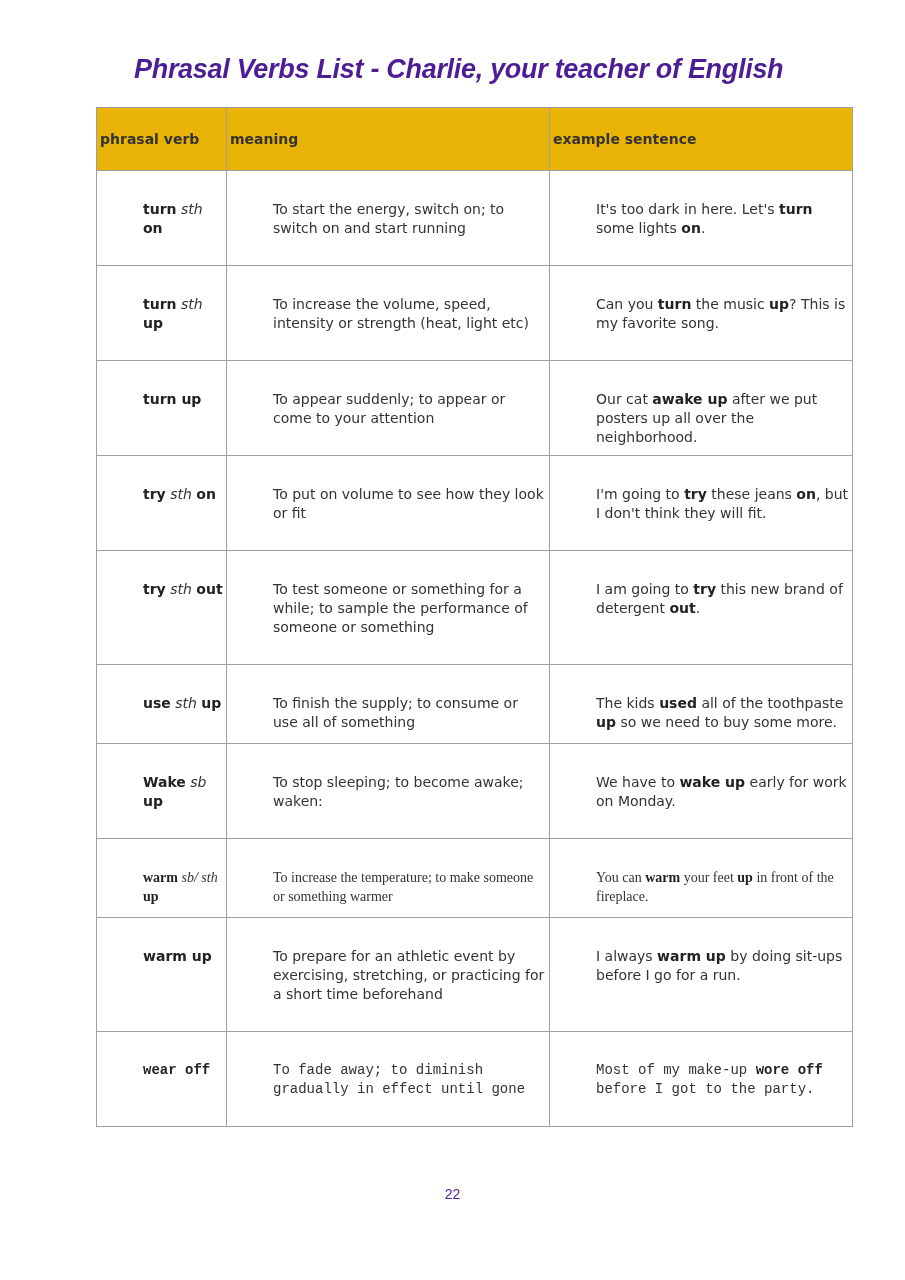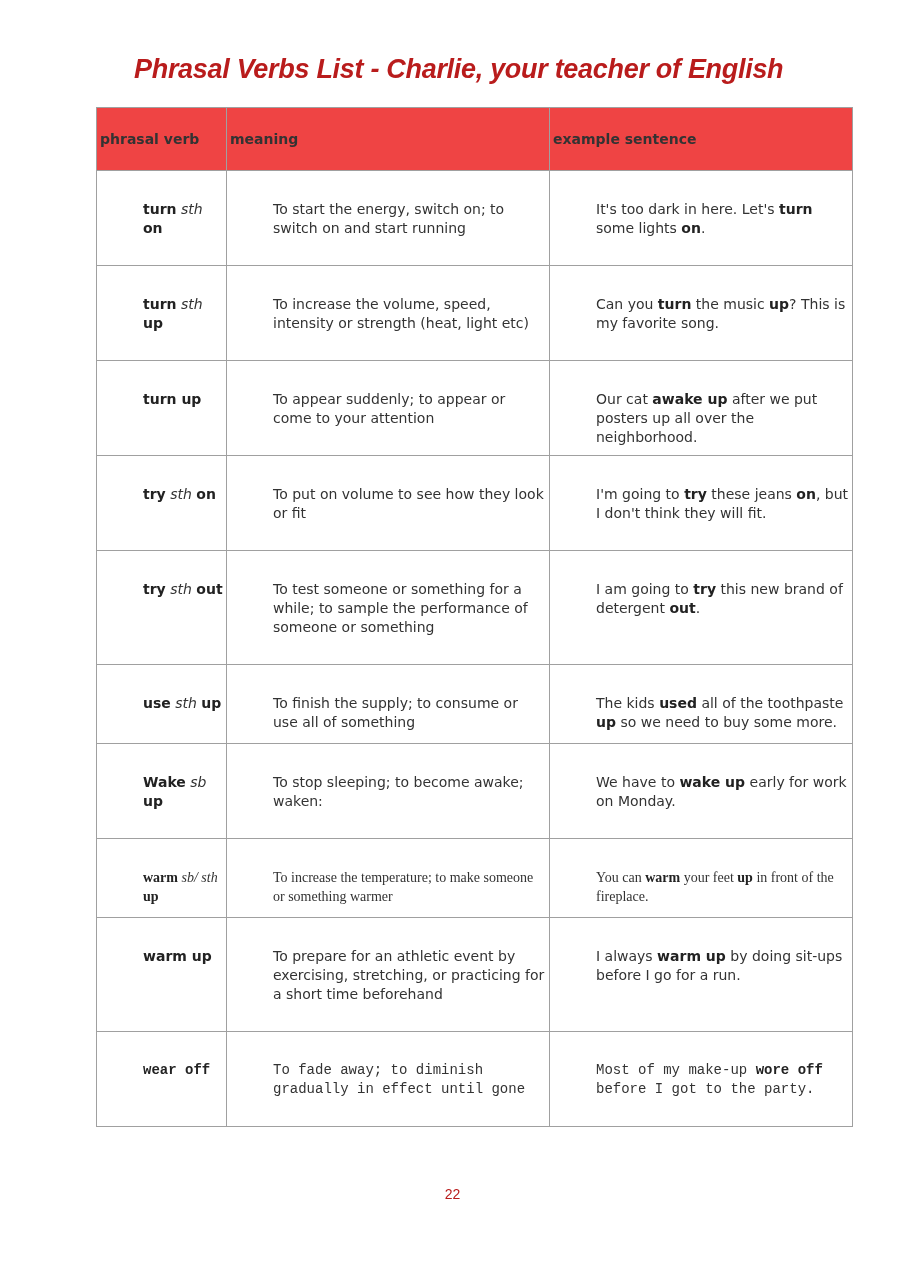--- a/index.html
+++ b/index.html
@@ -1,53 +1,53 @@
 <!DOCTYPE html>
 <html><head>
 <meta charset="utf-8">
 <style>
   html, body { margin: 0; padding: 0; background: #ffffff; }
   body { width: 905px; height: 1280px; position: relative; overflow: hidden; }
   .title {
     position: absolute; left: 134px; top: 54px;
     font-family: "Liberation Sans", sans-serif;
     font-weight: bold; font-style: italic;
-    font-size: 27px; color: #b91c1c; letter-spacing: -0.3px;
+    font-size: 27px; color: #4c1d95; letter-spacing: -0.3px;
     white-space: nowrap;
   }
   table.pv {
     position: absolute; left: 96px; top: 107px;
     width: 756px;
     border-collapse: collapse;
     font-family: "DejaVu Sans", sans-serif;
     font-size: 14px; color: #333;
     table-layout: fixed;
   }
   table.pv td, table.pv th {
     border: 1px solid #a0a0a0;
     padding: 0 2px 0 3px;
     vertical-align: middle;
     line-height: 19px;
     text-align: left;
   }
   table.pv th {
-    background: #ef4444;
+    background: #eab308;
     font-weight: bold;
     height: 62px;
   }
   table.pv td { vertical-align: top; }
   table.pv td .cell { padding-top: 29px; margin-left: 43px; }
   col.c1 { width: 130px; }
   col.c2 { width: 323px; }
   col.c3 { width: 303px; }
   b { font-weight: bold; color: #222; }
   i { font-style: italic; }
   .page-num {
     position: absolute; left: 0; width: 905px; top: 1186px; text-align: center;
-    font-family: "Liberation Sans", sans-serif; font-size: 14px; color: #b91c1c;
+    font-family: "Liberation Sans", sans-serif; font-size: 14px; color: #4c1d95;
   }
 </style>
 </head>
 <body>
 
 <div class="title">Phrasal Verbs List - Charlie, your teacher of English</div>
 
 <table class="pv">
   <colgroup>
       <col class="c1">

